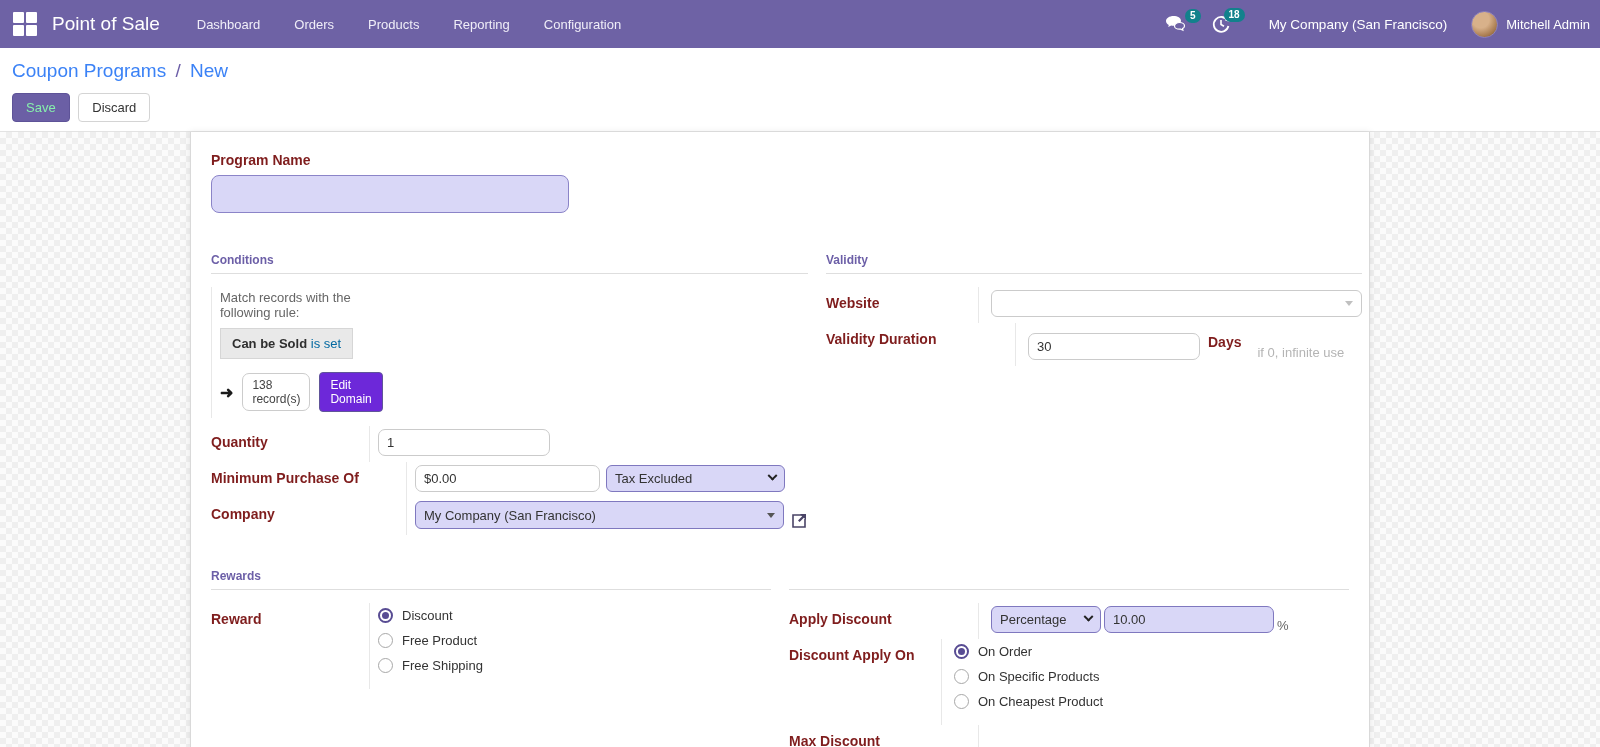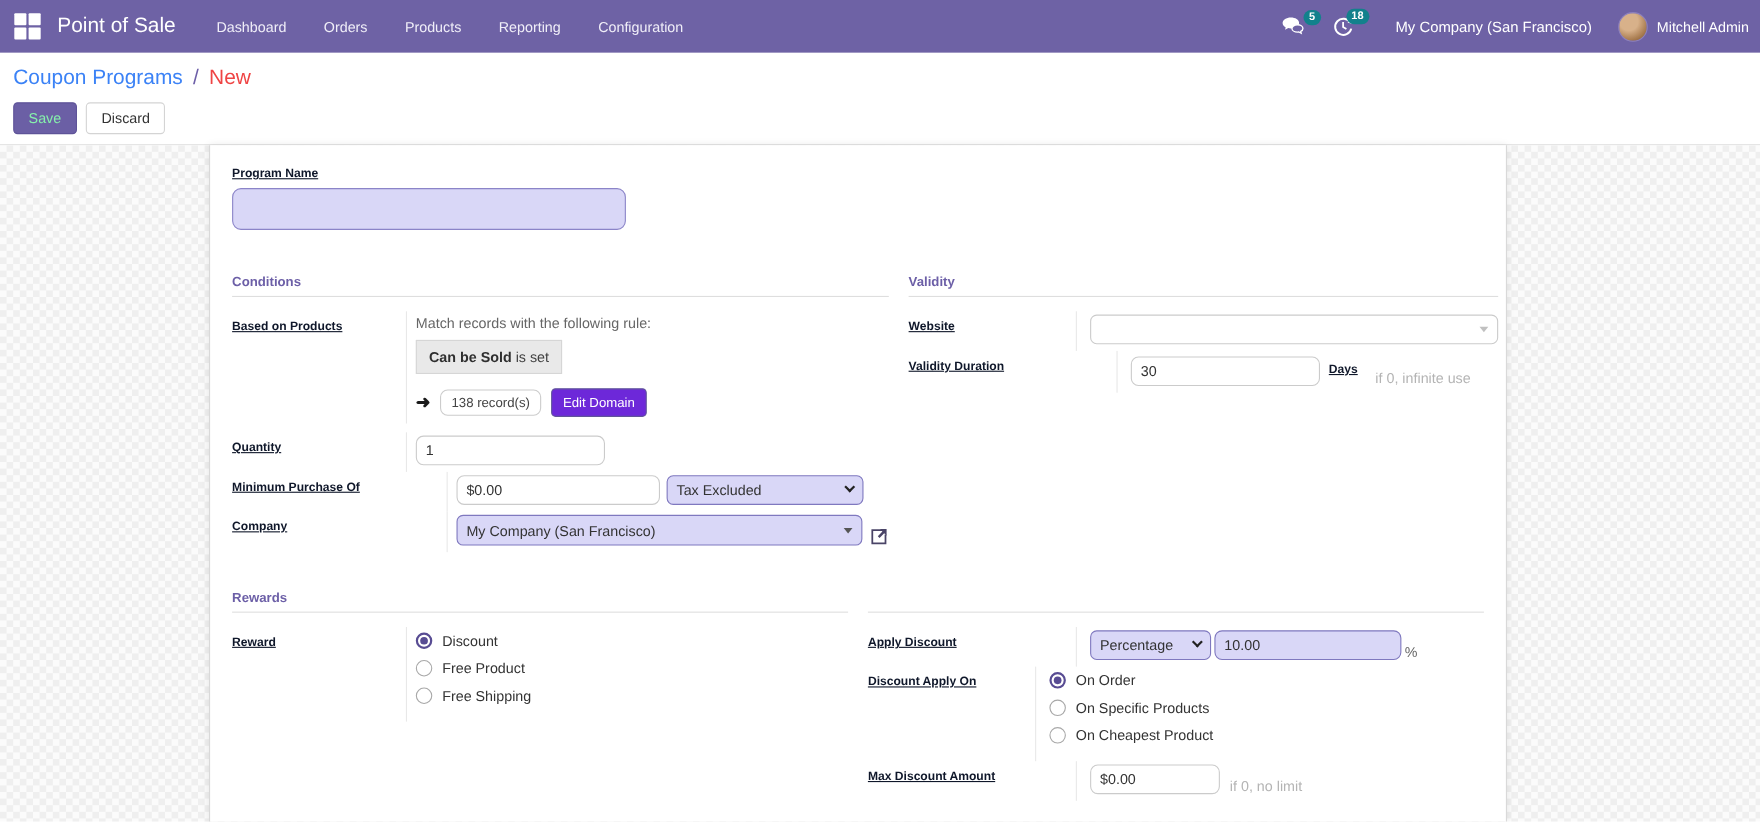--- a/index.html
+++ b/index.html
@@ -23,35 +23,35 @@
   .tb-company { font-size:13.5px; margin:0 10px 0 16px; cursor:pointer; white-space:nowrap; }
   .user-zone { display:flex; align-items:center; gap:8px; cursor:pointer; white-space:nowrap; }
   .avatar { width:27px; height:27px; border-radius:50%;
     background:radial-gradient(circle at 35% 30%, #d8b18a 0 35%, #a97c50 70%, #6e4e2e); border:1px solid #8d81bd; }
 
   
   .control-panel { background:#fff; padding:12px 12px 0 12px; height:84px; border-bottom:1px solid #e3e3e3; }
   .breadcrumb { font-size:19px; margin-bottom:11px; }
   .breadcrumb .bc-parent { color:#3b82f6; cursor:pointer; }
   .breadcrumb .bc-sep { color:#6d5fa8; margin:0 4px; }
-  .breadcrumb .bc-current { color:#ef4444; }
+  .breadcrumb .bc-current { color:#3b82f6; }
   .btn { display:inline-block; font-size:13px; border-radius:4px; padding:6px 13px; cursor:pointer; }
   .btn-primary { background:#6b5fa5; border:1px solid #5e5398; color:#86efac; margin-right:5px; }
   .btn-secondary { background:#fff; border:1px solid #d4d4d4; color:#333; }
 
   
   .content { height:615px;
     background-color:#fbfbfb;
     background-image:conic-gradient(#efefef 25%, transparent 0 50%, #efefef 0 75%, transparent 0);
     background-size:12px 12px; }
   .sheet { margin-left:190px; width:1180px; height:100%; background:#fff;
     border-left:1px solid #d9d9d9; border-right:1px solid #d9d9d9;
     box-shadow:0 0 7px rgba(0,0,0,.09); padding:20px 20px 0 20px; }
 
-  .flabel, .blabel { font-weight:700; font-size:11px; color:#0f172a;text-decoration:underline; }
+  .flabel, .blabel { font-weight:700; font-size:14px; color:#7f1d1d; }
   .program-block { margin-bottom:40px; }
   .program-block .blabel { display:block; margin-bottom:7px; }
   .program-input { width:358px; height:38px; background:#d9d7f7; border:1px solid #8b84c8;
     border-radius:8px; padding:0 10px; font-size:14px; color:#333; outline:none; }
 
   .group-grid { display:grid; grid-template-columns:1fr 1fr; column-gap:18px; margin-bottom:34px; }
   .group-title { color:#6c5fa7; font-size:12px; font-weight:700; padding-bottom:6px;
     border-bottom:1px solid #dedede; margin-bottom:13px; }
 
   .frow { display:grid; grid-template-columns:158px 1fr; }
@@ -72,21 +72,21 @@
   .caret.light { border-top-color:#c0c0c0; }
   .chev { width:7px; height:7px; border-right:2px solid #222; border-bottom:2px solid #222;
     transform:rotate(45deg) translate(-2px,-2px); margin-left:10px; }
 
   .muted { color:#666; }
   .hint { color:#b4b4b4; }
 
   .rule-chip { display:inline-block; background:#e9e9e9; border:1px solid #d6d6d6;
     padding:7px 11px; margin:8px 0 13px 0; font-size:13px; }
   .rule-chip b { color:#2f2f2f; }
-  .rule-chip .op { color:#404040; }
+  .rule-chip .op { color:#0369a1; }
   .records-row { display:flex; align-items:center; gap:9px; }
   .arrow-glyph { font-size:16px; font-weight:700; color:#1a1a1a; }
   .btn-records { background:#fff; border:1px solid #ccc; border-radius:7px; padding:4px 9px;
     font-size:12px; color:#444; cursor:pointer; }
   .btn-domain { background:#6d28d9; border:1px solid #60549a; border-radius:4px; padding:5px 10px;
     font-size:12px; color:#fff; cursor:pointer; }
 
   .mt8 { margin-top:8px; }
   .rrow { display:flex; align-items:center; gap:9px; margin:2px 0 10px 0; cursor:pointer; }
   .rdot { width:15px; height:15px; border-radius:50%; border:1px solid #a8a8a8; background:#fff;
@@ -157,21 +157,20 @@
     <div class="program-block">
       <label class="blabel">Program Name</label>
       <input class="program-input" type="text" value="" style="">
     </div>
 
     <div class="group-grid">
       <div class="group left">
         <div class="group-title">Conditions</div>
 
         <div class="frow">
-          <div class="flabel">Based on Products</div>
           <div class="ffield">
             <div class="muted">Match records with the following rule:</div>
             <div class="rule-chip">
               <b>Can be Sold</b>
               <span class="op">is set</span>
             </div>
             <div class="records-row">
               <span class="arrow-glyph">➜</span>
               <span class="btn-records">138 record(s)</span>
               <span class="btn-domain">Edit Domain</span>

